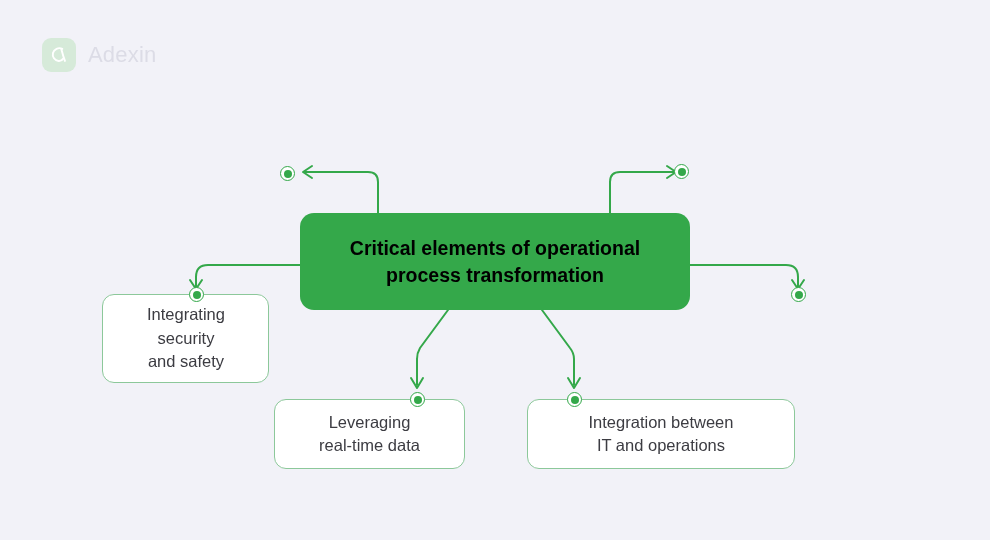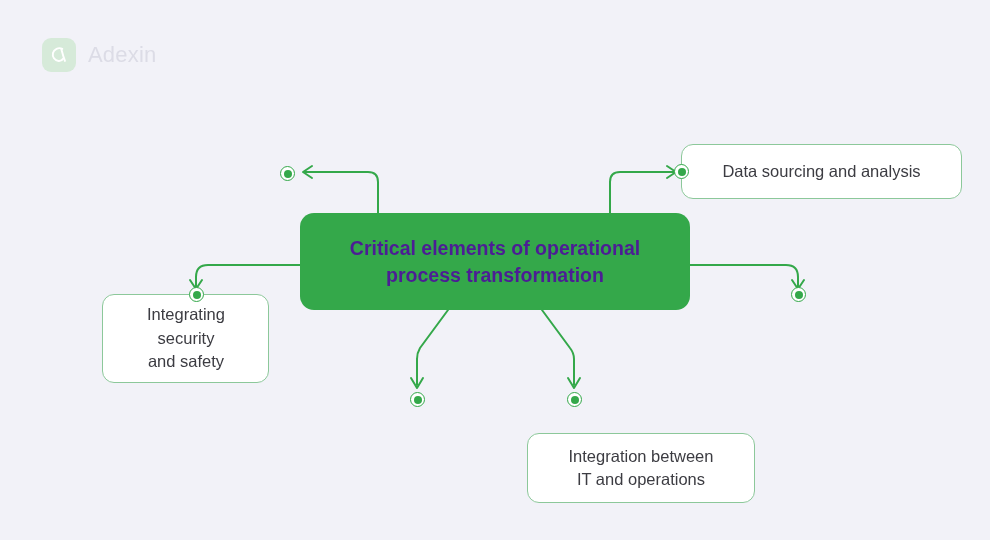--- a/index.html
+++ b/index.html
@@ -71,21 +71,21 @@
   }
   #center-node {
     position: absolute;
     box-sizing: border-box;
     background: #34a84a;
     border-radius: 14px;
     display: flex;
     align-items: center;
     justify-content: center;
     text-align: center;
-    color: #4c1d95;
+    color: #000000;
     font-size: 19.5px;
     font-weight: bold;
     line-height: 1.36;
     white-space: pre-line;
     padding: 8px 16px;
   }
 
   
   .dot {
     position: absolute;
@@ -147,29 +147,30 @@
 
       <path d="M 542 310 L 570 348 Q 574 353 574 359 L 574 385"></path>
       <path d="M 568 378 L 574 388 L 580 378"></path>
     </g>
   </svg>
 
   <div id="center-node" style="left:300px; top:213px; width:390px; height:97px;">Critical elements of operational
 process transformation</div>
 
 
-  <div class="node" style="left:681px; top:144px; width:281px; height:55px;">Data sourcing and analysis</div>
 
   <div class="node" style="left:102px; top:294px; width:167px; height:89px;padding-left:11px;">Integrating
 security
 and safety</div>
 
 
+  <div class="node" style="left:274px; top:399px; width:191px; height:70px;">Leveraging
+real-time data</div>
 
-  <div class="node" style="left:527px; top:399px; width:228px; height:70px;margin-top:34px;">Integration between
+  <div class="node" style="left:527px; top:399px; width:268px; height:70px;">Integration between
 IT and operations</div>
 
   <div class="dot" style="left:280px; top:166px;"></div>
   <div class="dot" style="left:674px; top:164px;"></div>
   <div class="dot" style="left:189px; top:287px;"></div>
   <div class="dot" style="left:791px; top:287px;"></div>
   <div class="dot" style="left:410px; top:392px;"></div>
   <div class="dot" style="left:567px; top:392px;"></div>
 
 </div>

